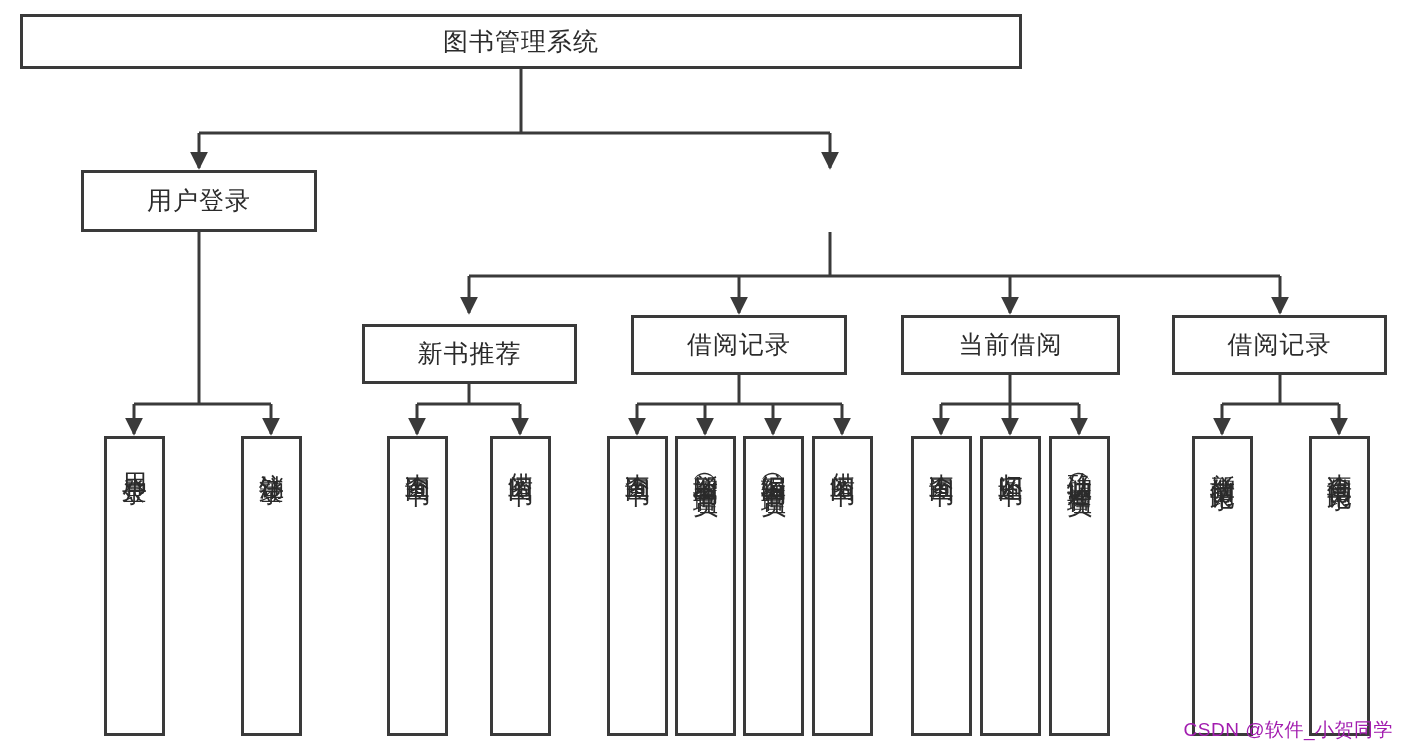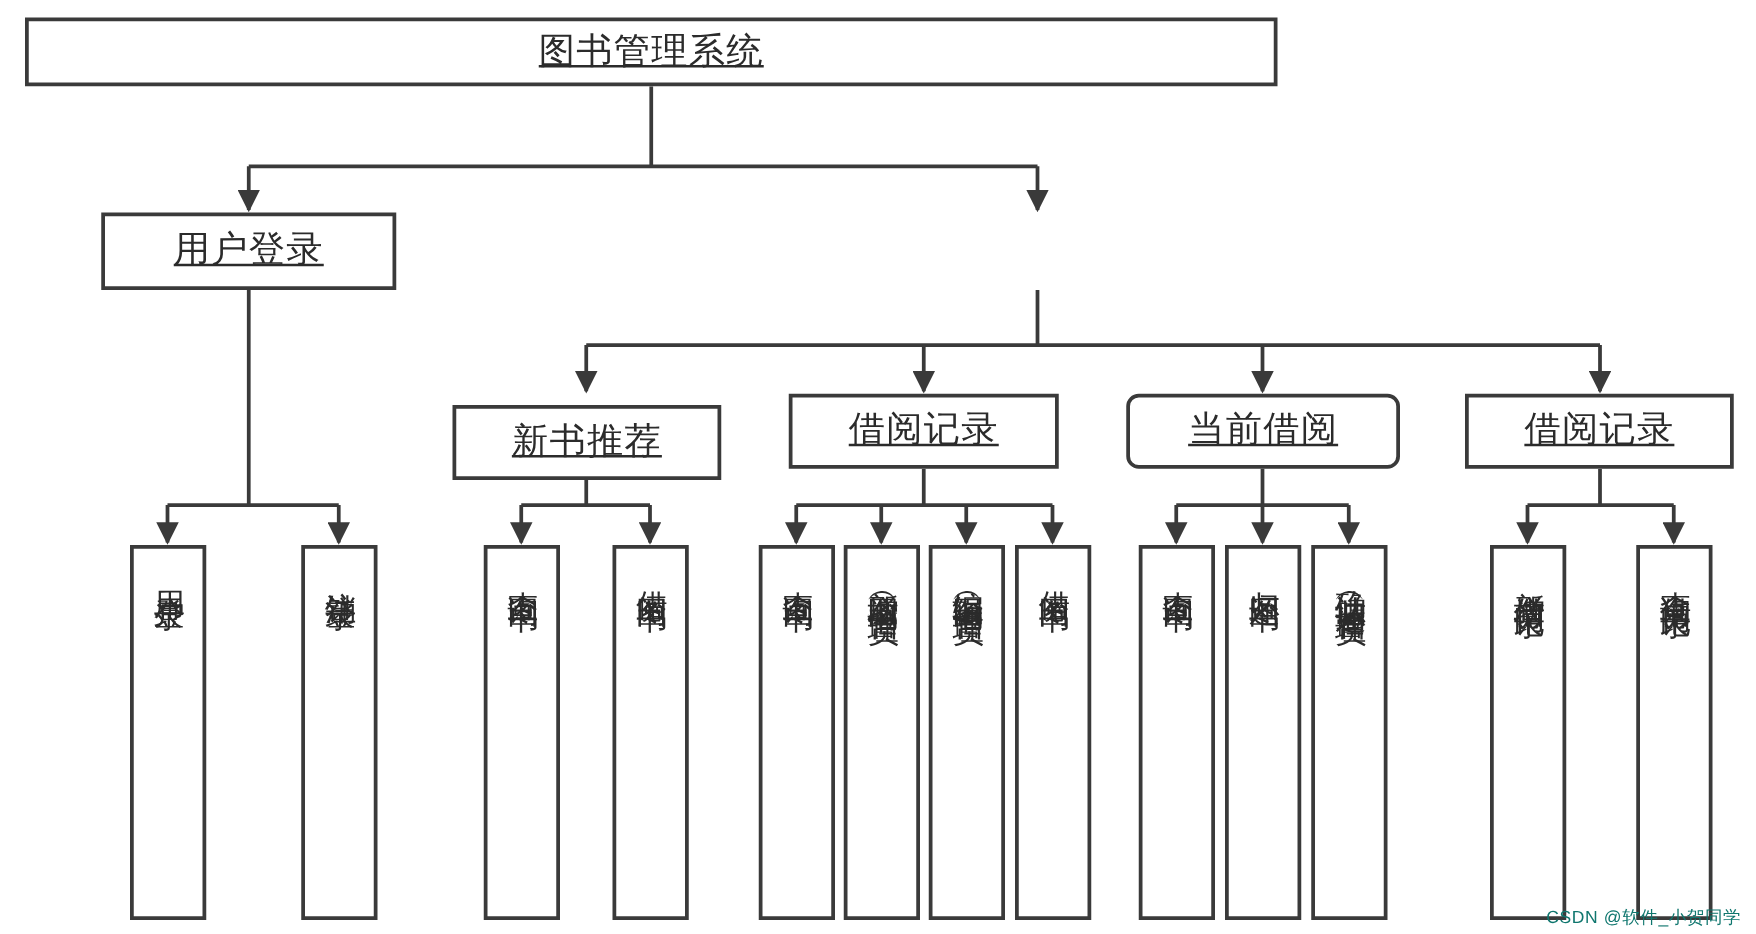--- a/index.html
+++ b/index.html
@@ -25,44 +25,43 @@
     position:absolute;
     box-sizing:border-box;
     background:#ffffff;
     border:3px solid #3a3a3a;
     display:flex;
     align-items:center;
     justify-content:center;
     color:#2b2b2b;
   }
   .node.h{
-    font-size:29px;
+    font-size:25px;
     line-height:1.1;
     letter-spacing:1px;
-    text-decoration:underline;
   }
   .node.leaf{
     font-size:25px;
     line-height:1.08;
     letter-spacing:1px;
     padding-top:14px;
     align-items:flex-start;
   }
   .vtext{
     writing-mode:vertical-rl;
     text-orientation:upright;
     white-space:nowrap;
     letter-spacing:3px;
   }
   #watermark{
     position:absolute;
     right:12px;
     bottom:4px;
-    font-size:14px;
-    color:#0f766e;
+    font-size:19px;
+    color:#a21caf;
     letter-spacing:0.5px;
     white-space:nowrap;
     user-select:none;
   }
 </style>
 </head>
 <body>
 
 <div id="canvas">
 
@@ -123,21 +122,21 @@
   <div class="node h" style="left:81px;top:170px;width:236px;height:62px;">
     <span>用户登录</span>
   </div>
 
   <div class="node h" style="left:362px;top:324px;width:215px;height:60px;">
     <span>新书推荐</span>
   </div>
   <div class="node h" style="left:631px;top:315px;width:216px;height:60px;">
     <span>借阅记录</span>
   </div>
-  <div class="node h" style="left:901px;top:315px;width:219px;height:60px;border-radius:10px;">
+  <div class="node h" style="left:901px;top:315px;width:219px;height:60px;">
     <span>当前借阅</span>
   </div>
   <div class="node h" style="left:1172px;top:315px;width:215px;height:60px;">
     <span>借阅记录</span>
   </div>
 
   <div class="node leaf" style="left:104px;top:436px;width:61px;height:300px;">
     <span class="vtext">用户登录</span>
   </div>
   <div class="node leaf" style="left:241px;top:436px;width:61px;height:300px;">

